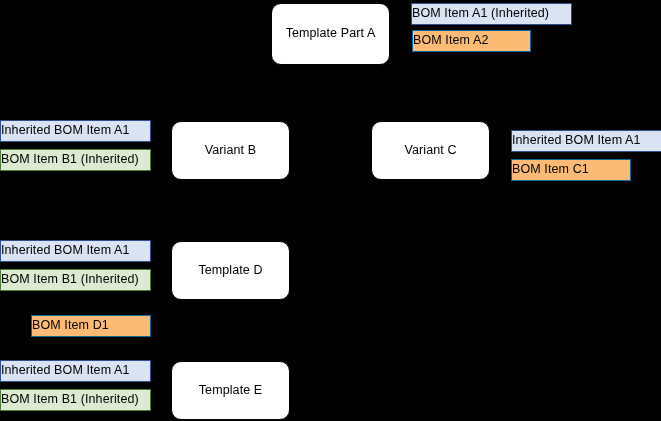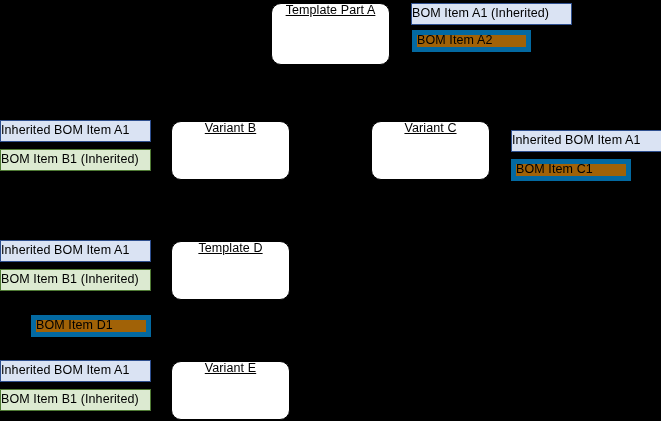--- a/index.html
+++ b/index.html
@@ -18,44 +18,44 @@
     background: #000000;
     overflow: hidden;
   }
   .node {
     position: absolute;
     box-sizing: border-box;
     background: #ffffff;
     border: 1px solid #000000;
     border-radius: 10px;
     display: flex;
+    align-items: center;
     justify-content: center;
     color: #000000;
     font-size: 12.5px;
     line-height: 1.1;
     text-align: center;
     letter-spacing: 0.1px;
-    text-decoration: underline;
   }
   .bom {
     position: absolute;
     box-sizing: border-box;
     display: flex;
     align-items: center;
     justify-content: flex-start;
     font-size: 12.5px;
     line-height: 1.1;
     color: #000000;
     text-align: center;
     letter-spacing: 0.1px;
     white-space: nowrap;
   }
   .bom-plain {
-    background: #a16207;
-    border: 5px solid #0369a1;
+    background: #fdba74;
+    border: 1px solid #0369a1;
   }
   .bom-inherited-blue {
     background: #dae3f3;
     border: 1px solid #2e4f8f;
   }
   .bom-inherited-green {
     background: #dcead1;
     border: 1px solid #4f7a34;
   }
 </style>
@@ -118,16 +118,16 @@
 
   <div class="bom bom-inherited-blue" style="left:0px; top:360px; width:151px; height:22px;">
     <span>Inherited BOM Item A1</span>
   </div>
 
   <div class="bom bom-inherited-green" style="left:0px; top:389px; width:151px; height:22px;">
     <span>BOM Item B1 (Inherited)</span>
   </div>
 
   <div class="node" style="left:171px; top:361px; width:119px; height:59px;">
-    <span>Variant E</span>
+    <span>Template E</span>
   </div>
 
 </div>
 
 </body></html>

